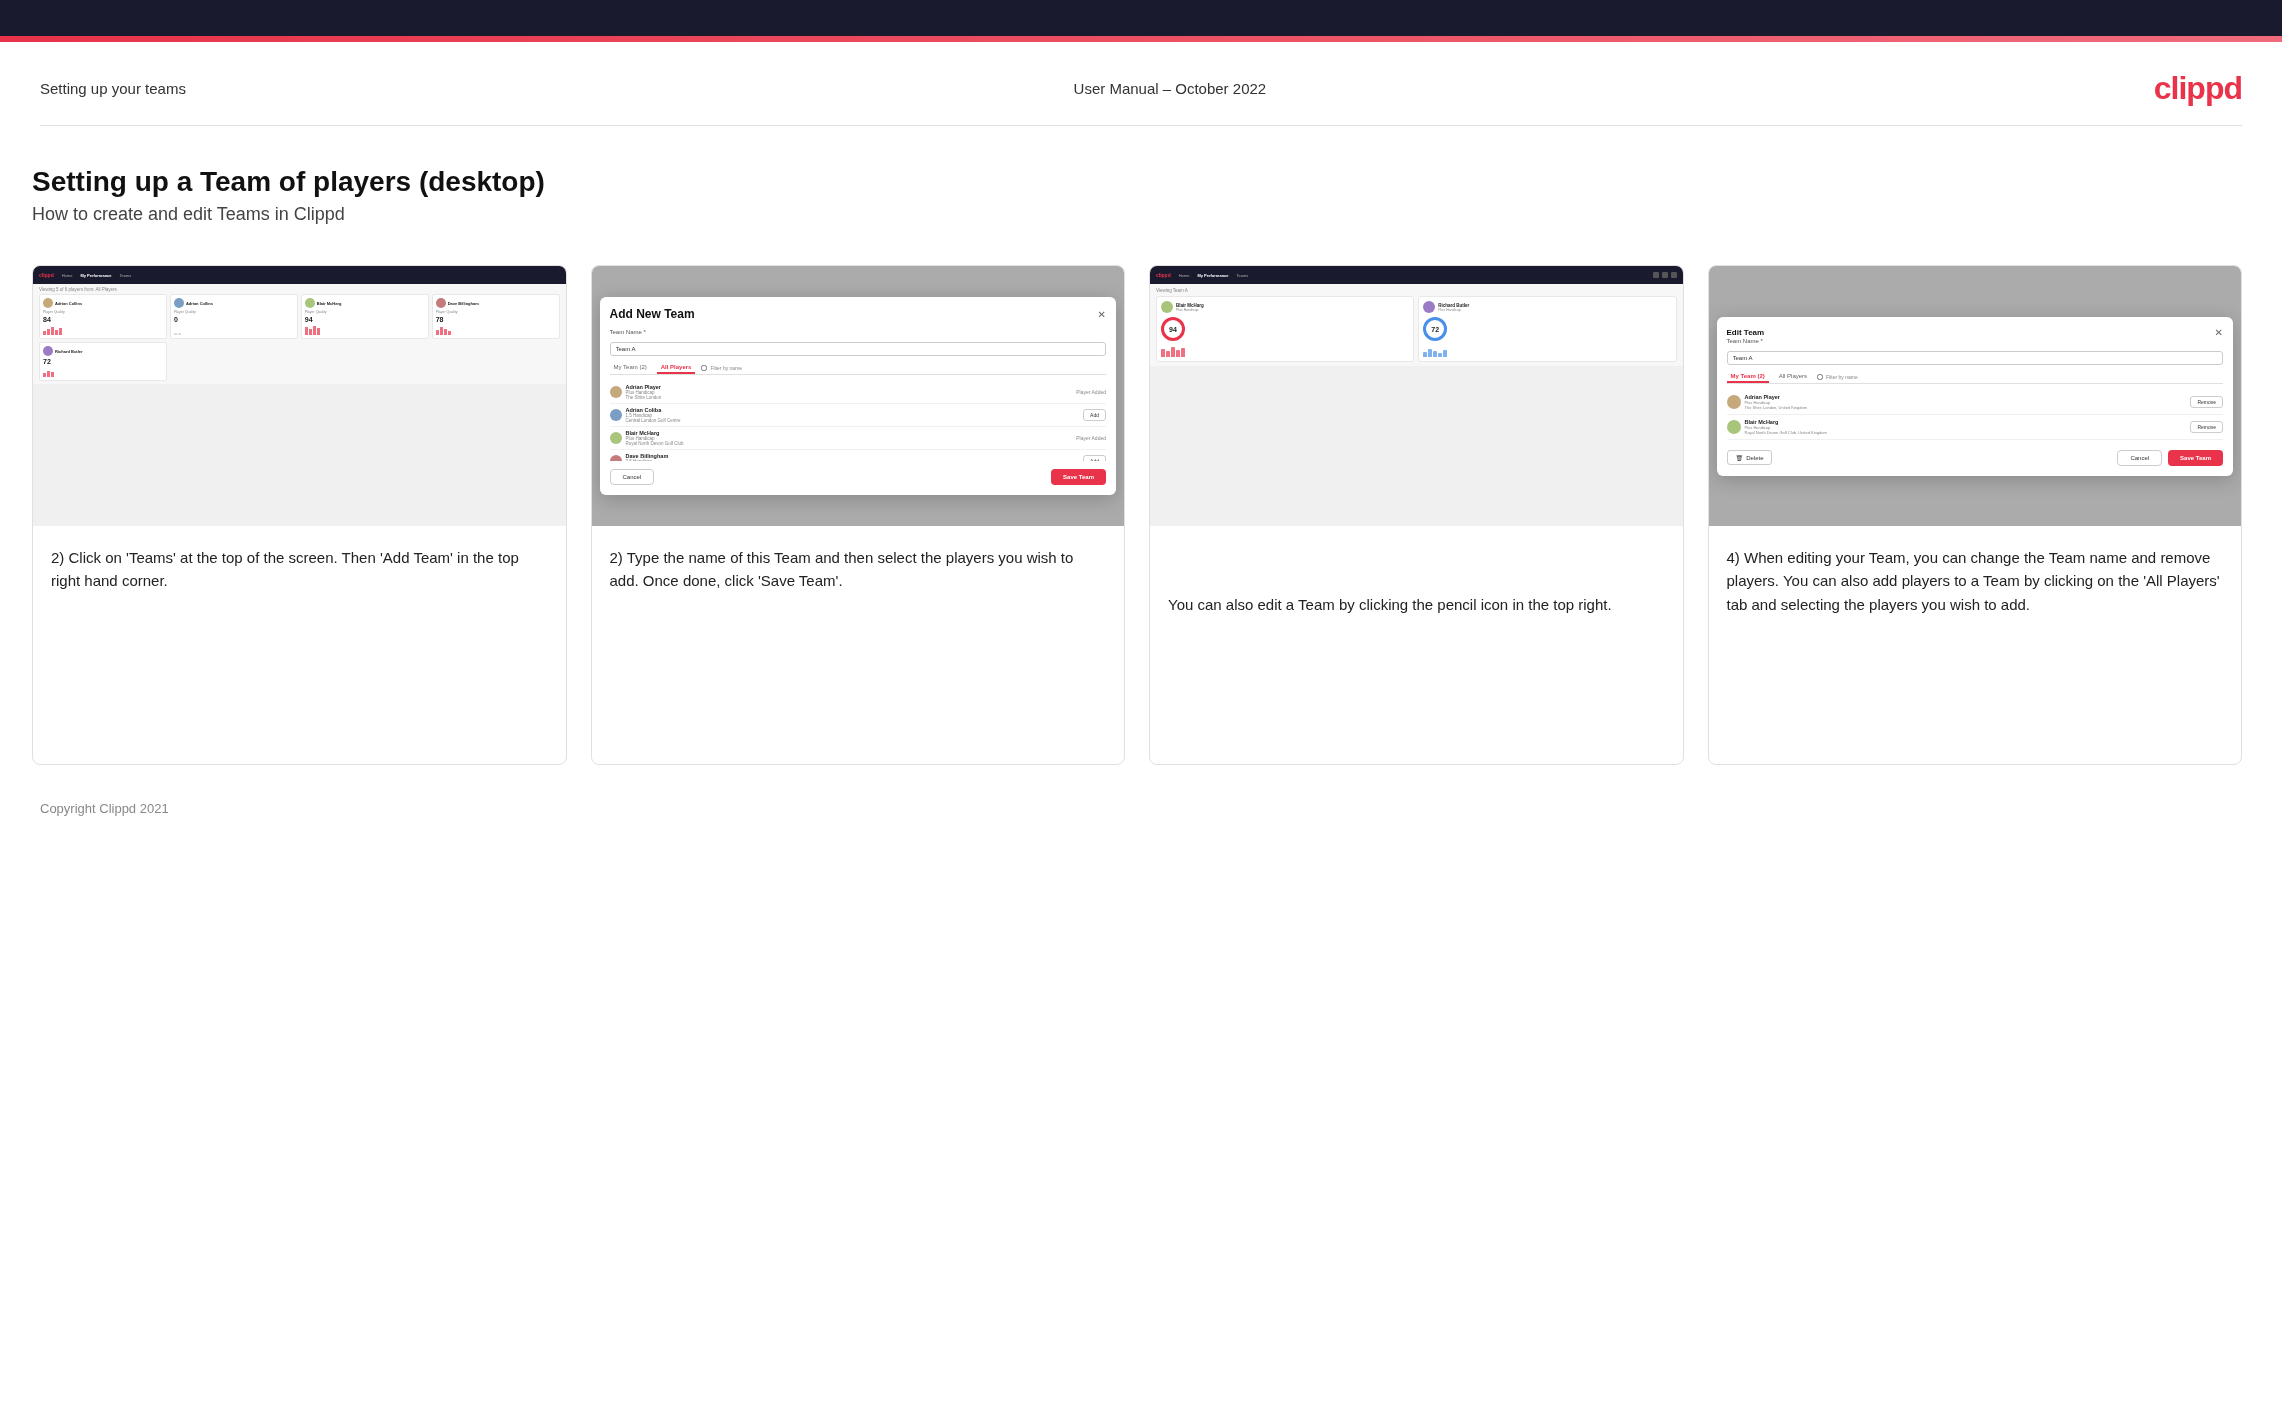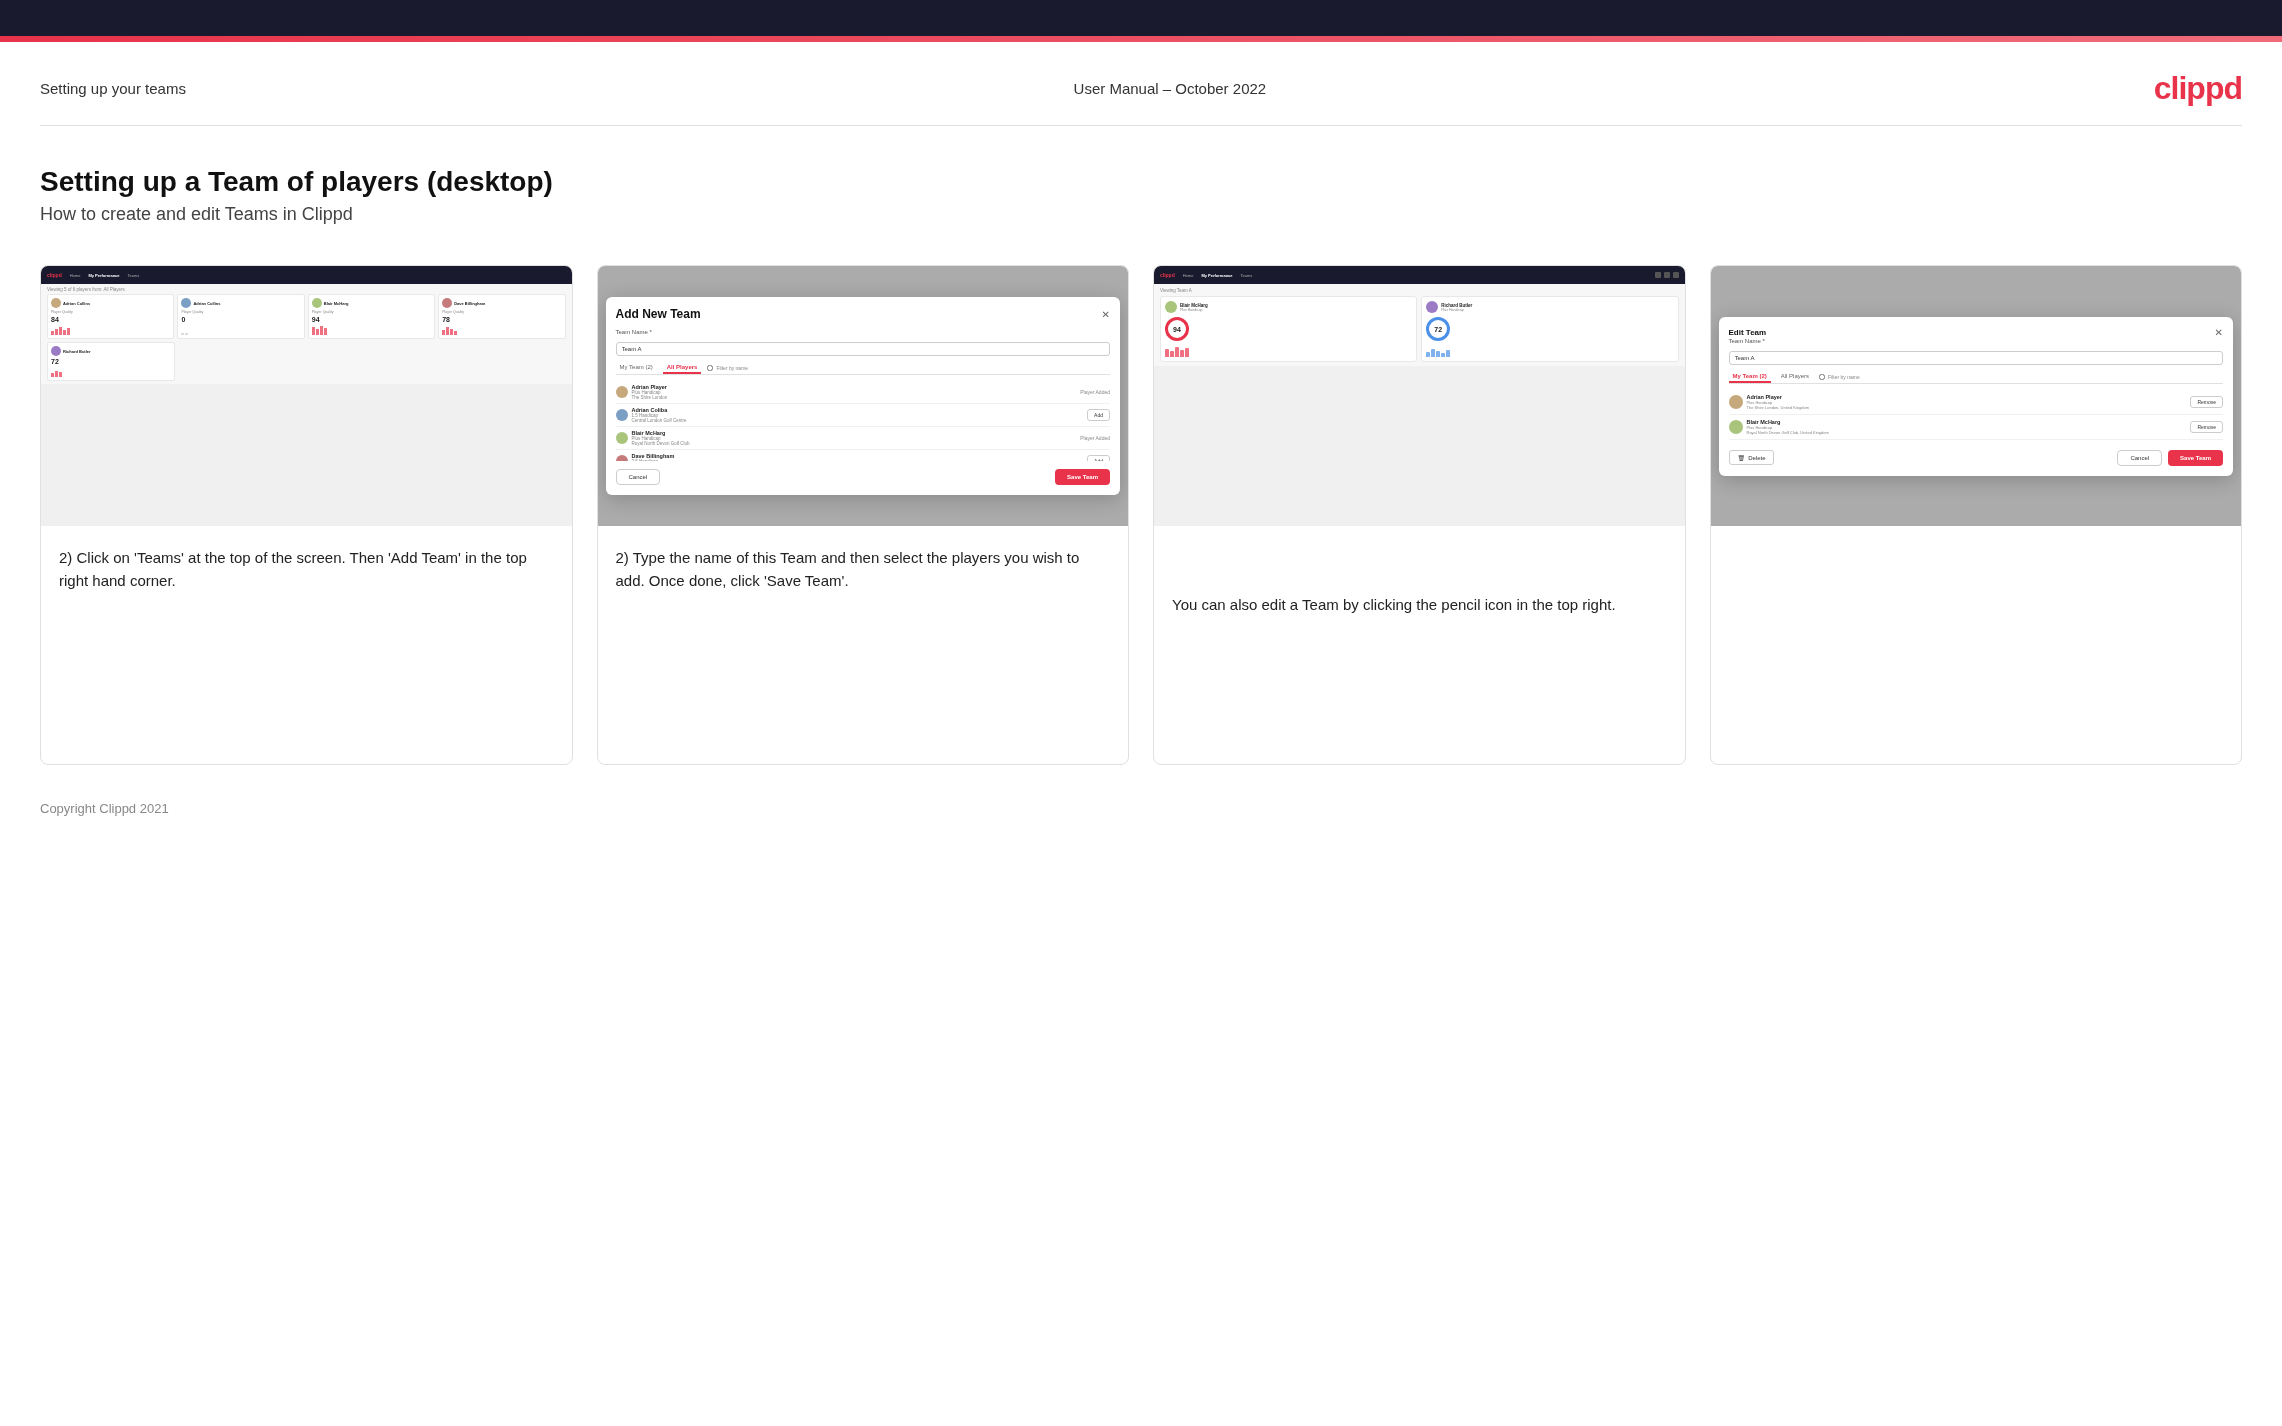--- a/index.html
+++ b/index.html
@@ -38,21 +38,21 @@
       font-weight: 900;
       color: #e8334a;
       letter-spacing: -1px;
     }
     .divider {
       height: 1px;
       background: #e0e0e0;
       margin: 0 40px;
     }
     .main-content {
-      padding: 40px 40px 20px 40px;
+      padding: 40px 40px 20px 32px;
     }
     .page-title {
       font-size: 28px;
       font-weight: 700;
       color: #111;
       margin-bottom: 6px;
     }
     .page-subtitle {
       font-size: 18px;
       color: #444;
@@ -547,18 +547,19 @@
                 <span>Delete</span>
               </button>
               <div class="modal4-actions">
                 <button class="btn-cancel">Cancel</button>
                 <button class="btn-save">Save Team</button>
               </div>
             </div>
           </div>
         </div>
       </div>
+      <div class="card-text">4) When editing your Team, you can change the Team name and remove players. You can also add players to a Team by clicking on the 'All Players' tab and selecting the players you wish to add.</div>
     </div>
 
   </div>
 </div>
 
 <div class="footer-copyright">Copyright Clippd 2021</div>
 
 </body></html>

